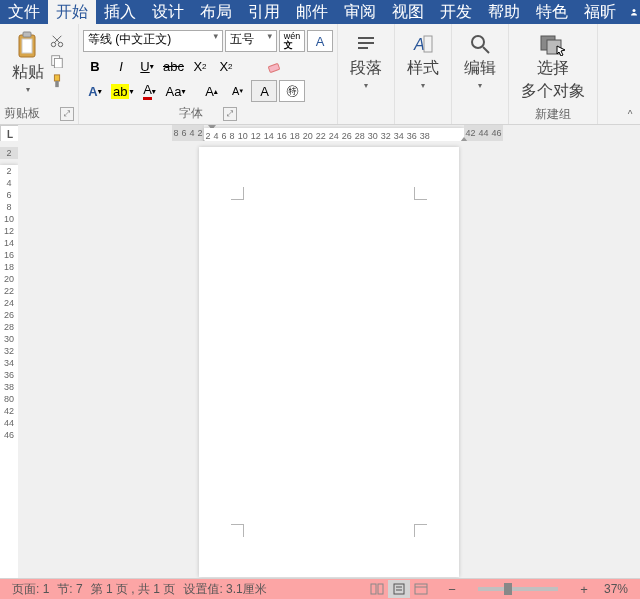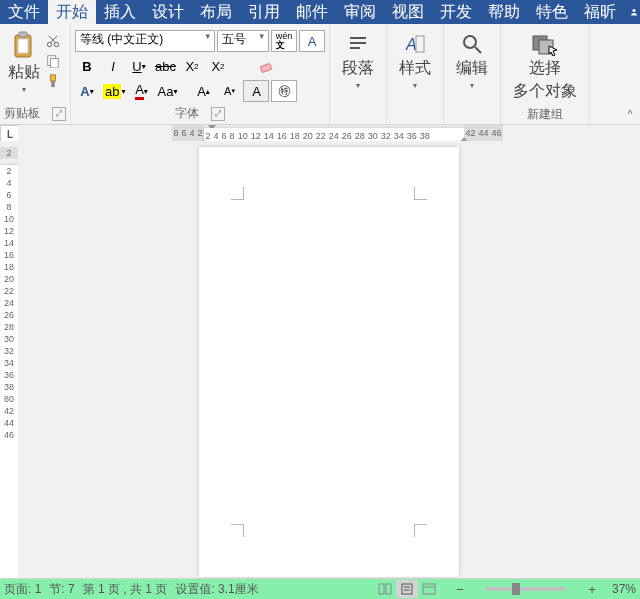--- a/index.html
+++ b/index.html
@@ -9,21 +9,21 @@
 .tab.file{background:#2b579a}
 .tab.active{background:#f3f3f3;color:#2b579a;font-weight:400}
 .titlebar .sep{flex:1}
 .search-area{display:flex;align-items:center;padding:0 4px;gap:4px}
 .search-area input{background:transparent;border:none;color:#dcdcdc;width:40px;font-size:12px;outline:none}
 .search-area input::placeholder{color:#dcdcdc}
 .share{padding:0 6px;display:flex;align-items:center;gap:3px}
 .ribbon{background:#f3f3f3;border-bottom:1px solid #d4d4d4;display:flex;height:100px;position:relative}
 .group{display:flex;flex-direction:column;align-items:center;border-right:1px solid #e1e1e1;padding:2px 4px 0}
 .group-body{flex:1;display:flex;align-items:flex-start;padding-top:4px}
-.group-label{font-size:12px;color:#666;padding:2px 0;display:flex;align-items:center;gap:8px}
+.group-label{font-size:12px;color:#666;padding:2px 0;display:flex;align-items:center;gap:16px}
 .dialog-launcher{width:12px;height:12px;border:1px solid #aaa;display:inline-flex;align-items:center;justify-content:center;font-size:8px;color:#666;margin-left:4px}
 .clip-col{display:flex;flex-direction:column;align-items:center;gap:0}
 .paste-icon{width:32px;height:32px;display:flex;align-items:center;justify-content:center}
 .small-stack{display:flex;flex-direction:column;gap:2px;margin-left:4px;padding-top:2px}
 .icon-btn{width:18px;height:18px;display:flex;align-items:center;justify-content:center;cursor:pointer}
 .font-box{display:flex;flex-direction:column;gap:4px}
 .font-row{display:flex;align-items:center;gap:2px}
 .combo{background:#fff;border:1px solid #ababab;height:20px;display:flex;align-items:flex-start;padding:0 4px;font-size:12px}
 .combo .dd{margin-left:auto;font-size:9px;color:#666}
 .btn{min-width:20px;height:20px;display:flex;align-items:center;justify-content:center;cursor:pointer;font-size:13px;padding:0 2px}
@@ -45,21 +45,21 @@
 .vruler .num{padding:1px 0}
 .canvas{position:absolute;left:18px;top:16px;right:0;bottom:0;background:#f0f0f0;display:flex;justify-content:center;overflow:hidden}
 .page{width:260px;background:#fff;margin-top:6px;box-shadow:0 0 4px rgba(0,0,0,.2);position:relative;height:430px}
 .page .corner-mark{position:absolute;width:12px;height:12px;border:0 solid #b5b5b5}
 .page .tl{top:40px;left:32px;border-left-width:1px;border-top-width:1px;transform:rotate(180deg)}
 .page .tr{top:40px;right:32px;border-right-width:1px;border-top-width:1px;transform:rotate(180deg)}
 .page .bl{bottom:40px;left:32px;border-left-width:1px;border-bottom-width:1px;transform:rotate(180deg)}
 .page .br{bottom:40px;right:32px;border-right-width:1px;border-bottom-width:1px;transform:rotate(180deg)}
 .indent-marker{position:absolute;top:12px;width:0;height:0;border-left:4px solid transparent;border-right:4px solid transparent;border-bottom:5px solid #999}
 .indent-marker.down{border-bottom:none;border-top:5px solid #999;top:0}
-.statusbar{height:20px;background:#86efac;border-top:1px solid #d4d4d4;display:flex;align-items:center;font-size:12px;color:#555;padding:0 4px;gap:8px}
+.statusbar{height:20px;background:#fca5a5;border-top:1px solid #d4d4d4;display:flex;align-items:center;font-size:12px;color:#555;padding:0 12px;gap:8px}
 .statusbar .sep{flex:1}
 .view-btns{display:flex;gap:0}
 .view-btn{width:22px;height:18px;display:flex;align-items:center;justify-content:center;cursor:pointer}
 .view-btn.active{background:#d4d4d4}
 .zoom-slider{width:80px;height:4px;background:#c0c0c0;position:relative;margin:0 6px}
 .zoom-slider .thumb{position:absolute;width:8px;height:12px;background:#888;top:-4px;left:26px}
 .svgicon{display:block}
 .collapse-btn{position:absolute;right:2px;bottom:2px;width:16px;height:16px;display:flex;align-items:center;justify-content:center;font-size:10px;cursor:pointer;color:#666}
 </style>
 </head>

